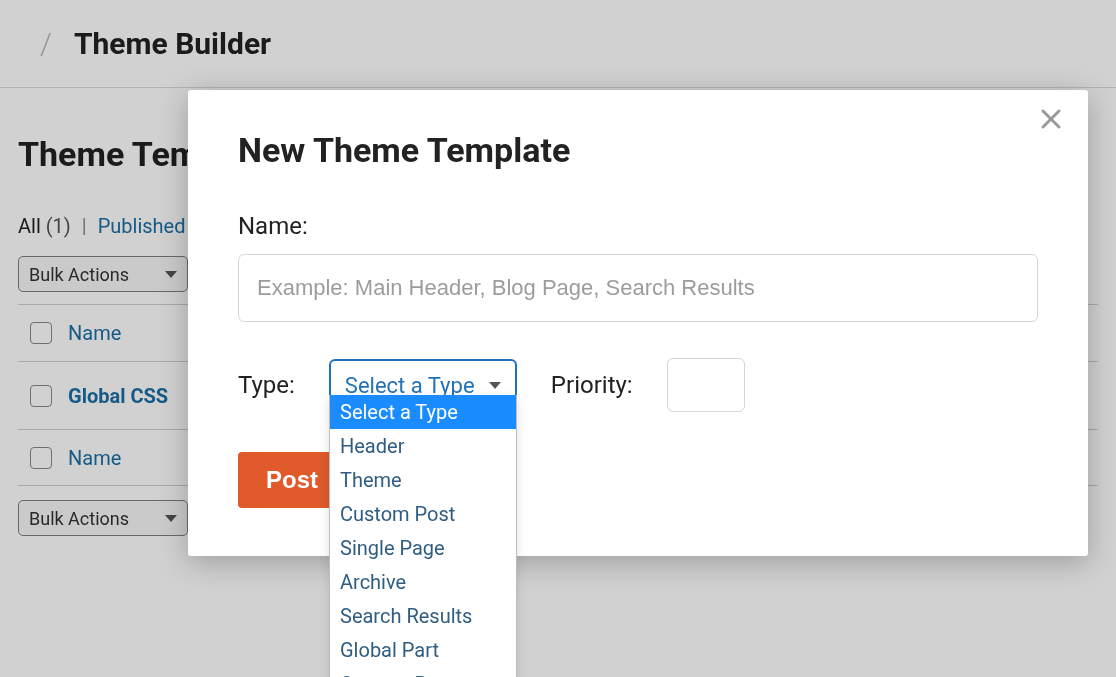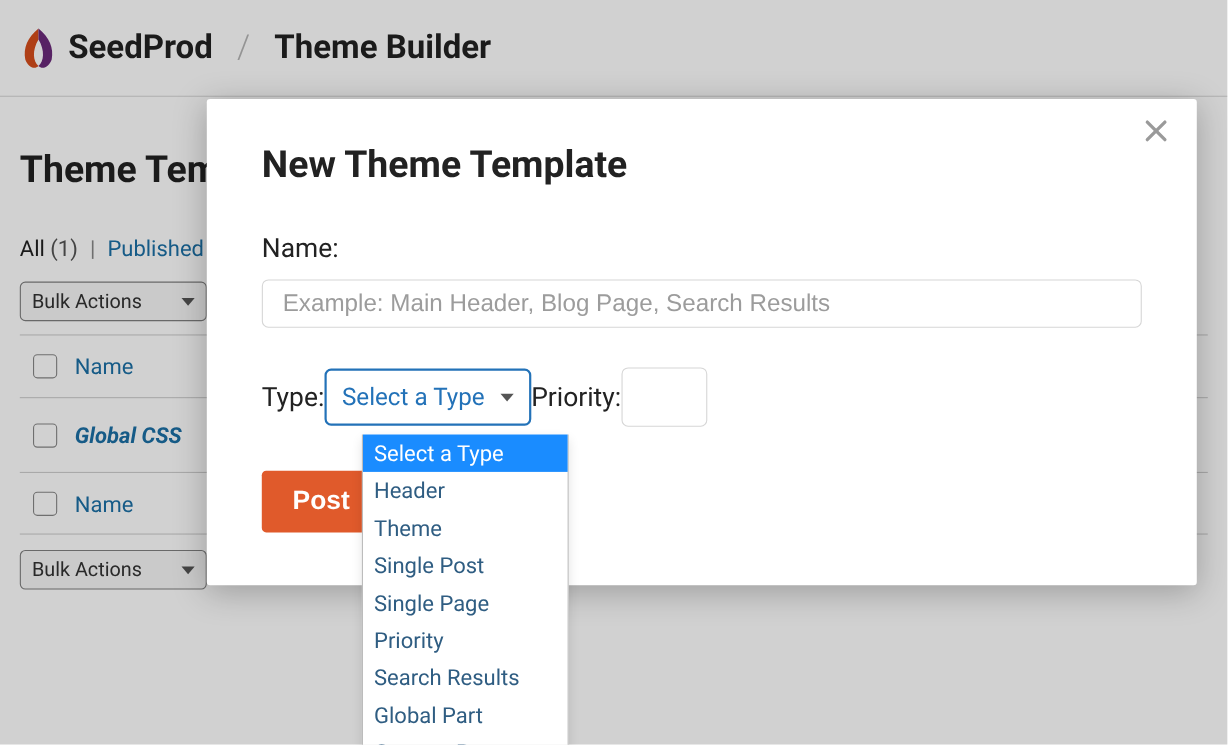--- a/index.html
+++ b/index.html
@@ -96,21 +96,21 @@
     display: flex;
     align-items: center;
     height: 56px;
     border-top: 1px solid #cfcfcf;
     padding: 0 12px;
     gap: 16px;
   }
   .grid-row:first-child { border-top: none; }
   .grid-row.header .colname { color: #1b6fa5; font-size: 20px; }
   .grid-row .colname { font-size: 20px; color: #333; }
-  .grid-row.datarow .colname { color: #1b6fa5; font-weight: 700; font-style: italic; }
+  .grid-row.datarow .colname { color: #1b6fa5; font-weight: 700; }
   .grid-row.datarow { height: 68px; }
   .checkbox {
     width: 22px; height: 22px;
     border: 1px solid #888;
     border-radius: 4px;
     background: #fff;
   }
 
   .bulk-select.bottom { margin-top: 14px; }
 
@@ -149,33 +149,34 @@
   }
   .field-label {
     font-size: 24px;
     font-weight: 400;
     color: #222;
     margin-bottom: 14px;
     display: block;
   }
   .name-input {
     width: 100%;
-    height: 44px;
+    height: 68px;
     border: 1px solid #d6d6d6;
     border-radius: 6px;
     font-size: 22px;
     padding: 0 18px;
     color: #333;
     margin-bottom: 36px;
   }
   .name-input::placeholder { color: #9c9c9c; }
 
   .row2 {
     display: flex;
     align-items: center;
+    gap: 34px;
     margin-bottom: 40px;
   }
   .row2 .field-label { margin-bottom: 0; }
   .type-select {
     position: relative;
     width: 188px;
     height: 52px;
     border: 2px solid #2372b8;
     border-radius: 6px;
     background: #fff;
@@ -229,29 +230,20 @@
   }
   .dropdown .opt.selected {
     background: #1a8cff;
     color: #fff;
   }
 </style>
 </head>
 <body>
 
 <div class="topbar">
-  <div class="logo-wrap">
-    <span class="logo-icon">
-      <svg width="34" height="40" viewBox="0 0 34 40">
-        <path d="M17 2 C7 10 3 20 5 30 C7 36 13 40 17 36 C12 32 11 22 17 12 Z" fill="#d64d1b"></path>
-        <path d="M17 2 C27 10 31 20 29 30 C27 36 21 40 17 36 C22 32 23 22 17 12 Z" fill="#6b2a7a"></path>
-      </svg>
-    </span>
-    <span class="logo-text">SeedProd</span>
-  </div>
   <span class="crumb-sep">/</span>
   <span class="crumb-page">Theme Builder</span>
 </div>
 
 <div class="page-content">
   <h1 class="page-title">Theme Templates</h1>
 
   <div class="subnav">
     <span class="all-label">All</span>
     <span class="count">(1)</span>
@@ -311,19 +303,19 @@
     <input type="text" class="priority-input" style="">
   </div>
 
   <button class="save-btn">Post</button>
 </div>
 
 <div class="dropdown">
   <div class="opt selected">Select a Type</div>
   <div class="opt">Header</div>
   <div class="opt">Theme</div>
-  <div class="opt">Single Post</div>
+  <div class="opt">Custom Post</div>
   <div class="opt">Single Page</div>
-  <div class="opt">Priority</div>
+  <div class="opt">Archive</div>
   <div class="opt">Search Results</div>
   <div class="opt">Global Part</div>
   <div class="opt">Custom Page</div>
 </div>
 
 </body></html>

